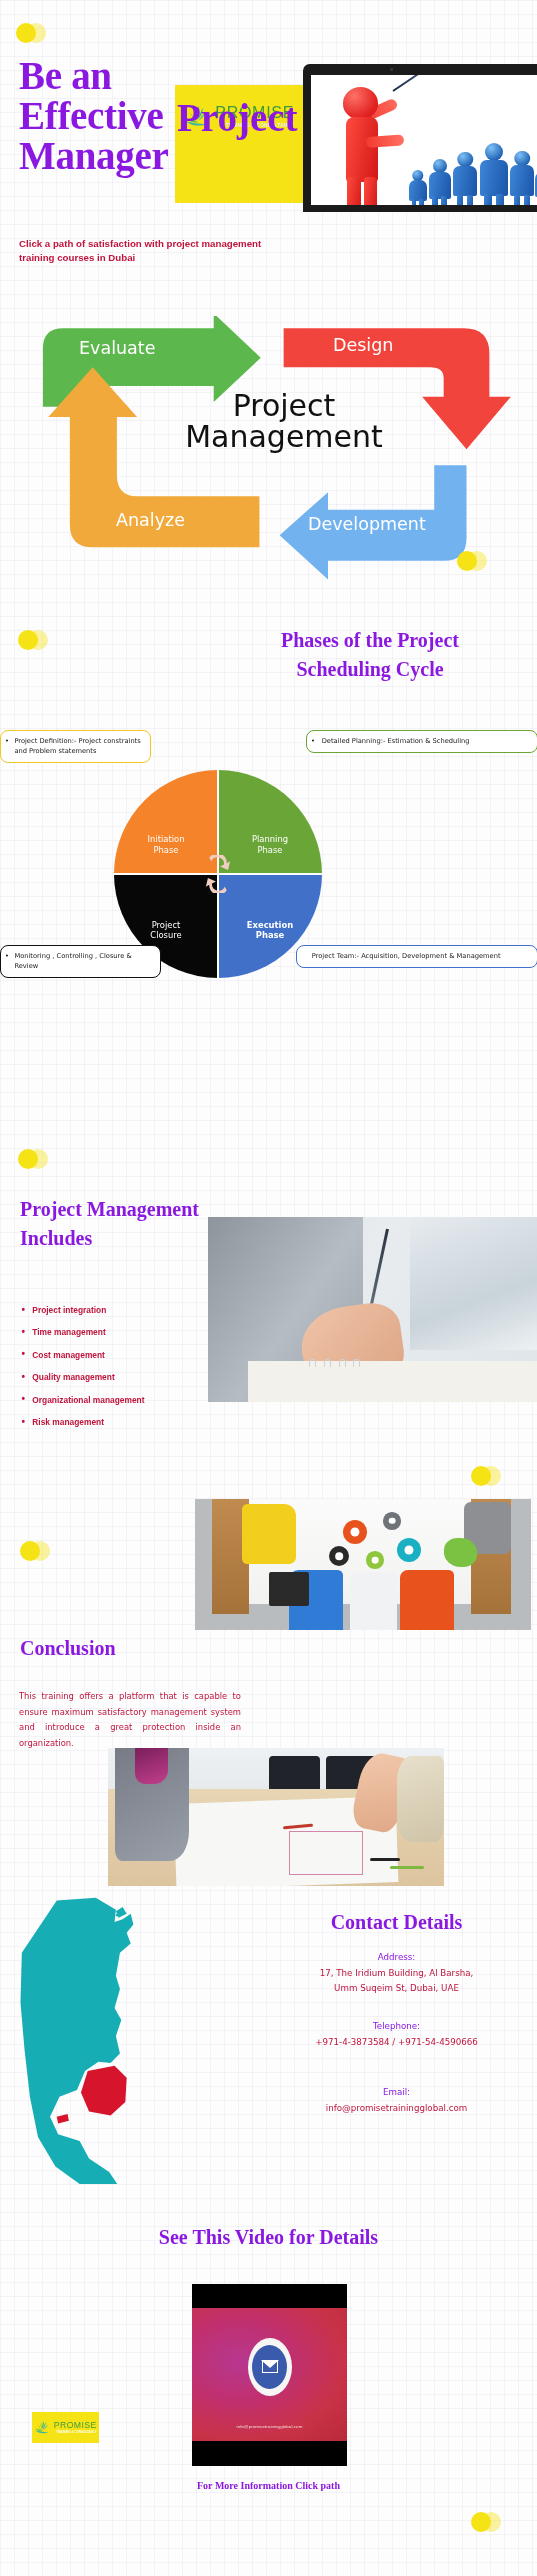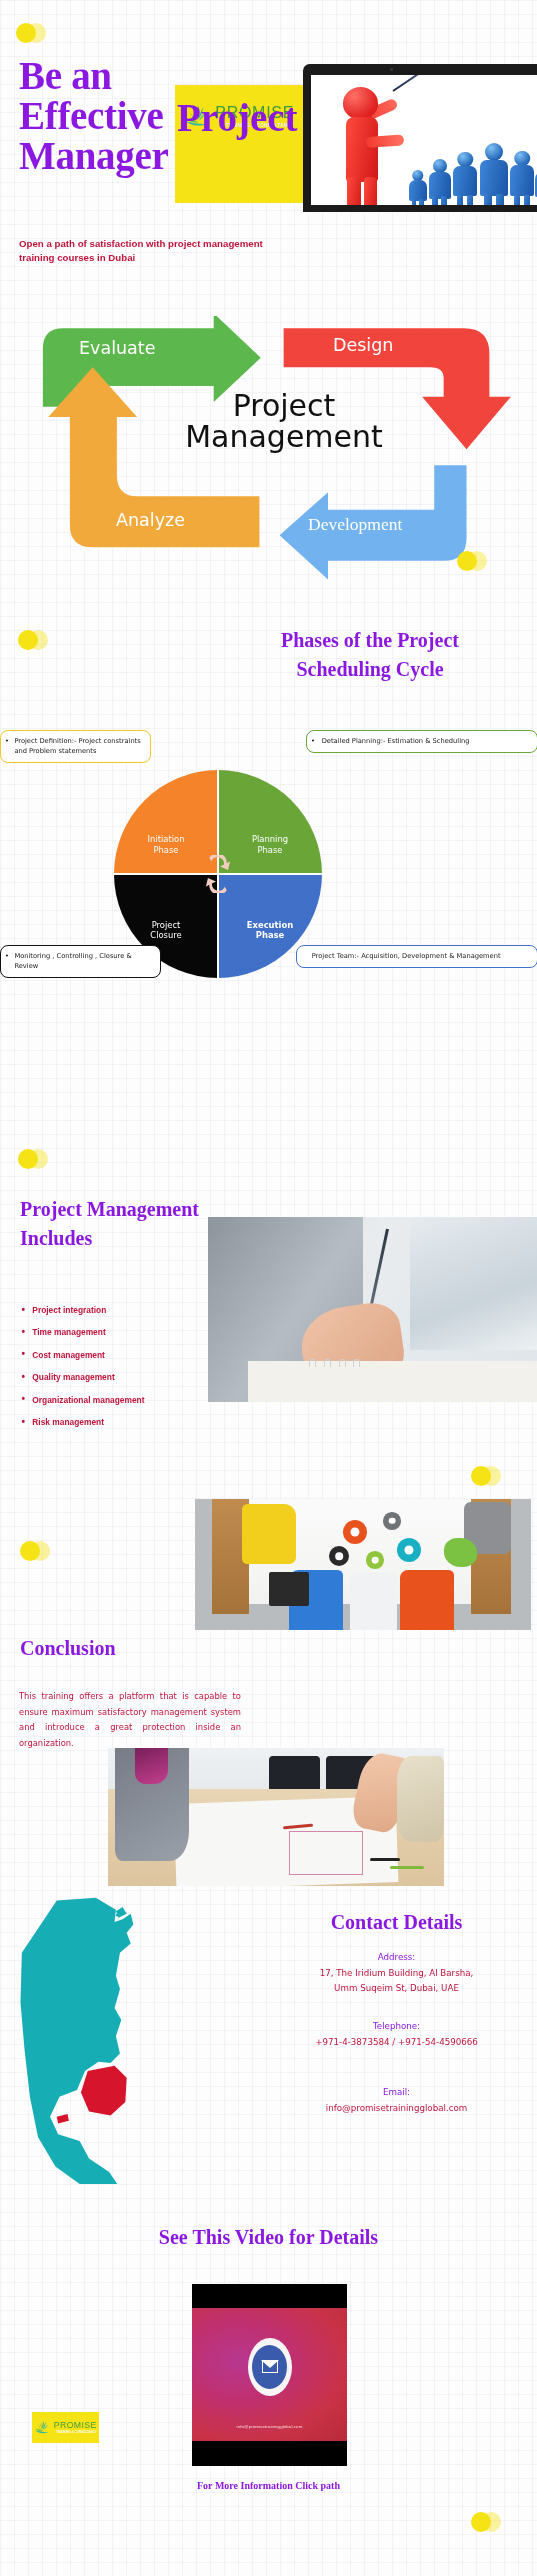--- a/index.html
+++ b/index.html
@@ -534,39 +534,39 @@
     </div>
   </div>
 
   <h1 class="hero-title">
     <span class="ln">Be an</span>
     <span class="ln">Effective</span>
     <span class="ln">Manager</span>
   </h1>
   <div style="position:absolute;left:177px;top:98px;font-family:'Liberation Serif',serif;font-weight:bold;font-size:39px;color:#8a18e0;z-index:5;line-height:1;">Project</div>
 
-  <p class="hero-sub">Open a path of satisfaction with project management training courses in Dubai</p>
+  <p class="hero-sub">Click a path of satisfaction with project management training courses in Dubai</p>
 </section>
 
 <section id="cycle">
   <div class="cycle-inner">
     <svg width="511" height="269" viewBox="0 0 760 400">
 
       <path d="M46 135 L46 48 Q46 18 76 18 L300 18 L300 -4 L370 62 L300 128 L300 104 L120 104 Q120 104 120 135 Z" fill="#5cb84c"></path>
 
       <path d="M404 18 L672 18 Q710 18 710 56 L710 120 L742 120 L676 198 L610 120 L642 120 L642 92 Q642 76 622 76 L404 76 Z" fill="#f0443c"></path>
 
       <path d="M676 222 L676 330 Q676 364 642 364 L470 364 L470 392 L398 326 L470 262 L470 288 L628 288 Q628 288 628 262 L628 222 Z" fill="#72b3ef"></path>
 
       <path d="M86 250 L86 150 L54 150 L120 76 L186 150 L156 150 L156 236 Q156 268 186 268 L368 268 L368 344 L120 344 Q86 344 86 310 Z" fill="#f2a93b"></path>
     </svg>
 
     <span class="arrow-label" style="left:67px; top:21.5px;">Evaluate</span>
     <span class="arrow-label" style="left:321px; top:19px;">Design</span>
-    <span class="arrow-label" style="left:296px; top:198px;font-family:Liberation Serif, serif;">Development</span>
+    <span class="arrow-label" style="left:296px; top:198px;">Development</span>
     <span class="arrow-label" style="left:104px; top:194px;">Analyze</span>
 
     <div class="cyc-center">
       <span>Project</span>
       <span class="l2">Management</span>
     </div>
   </div>
   <div class="dot-pair" style="left:457px; top:235px;">
     <span class="d1"></span>
     <span class="d2"></span>

